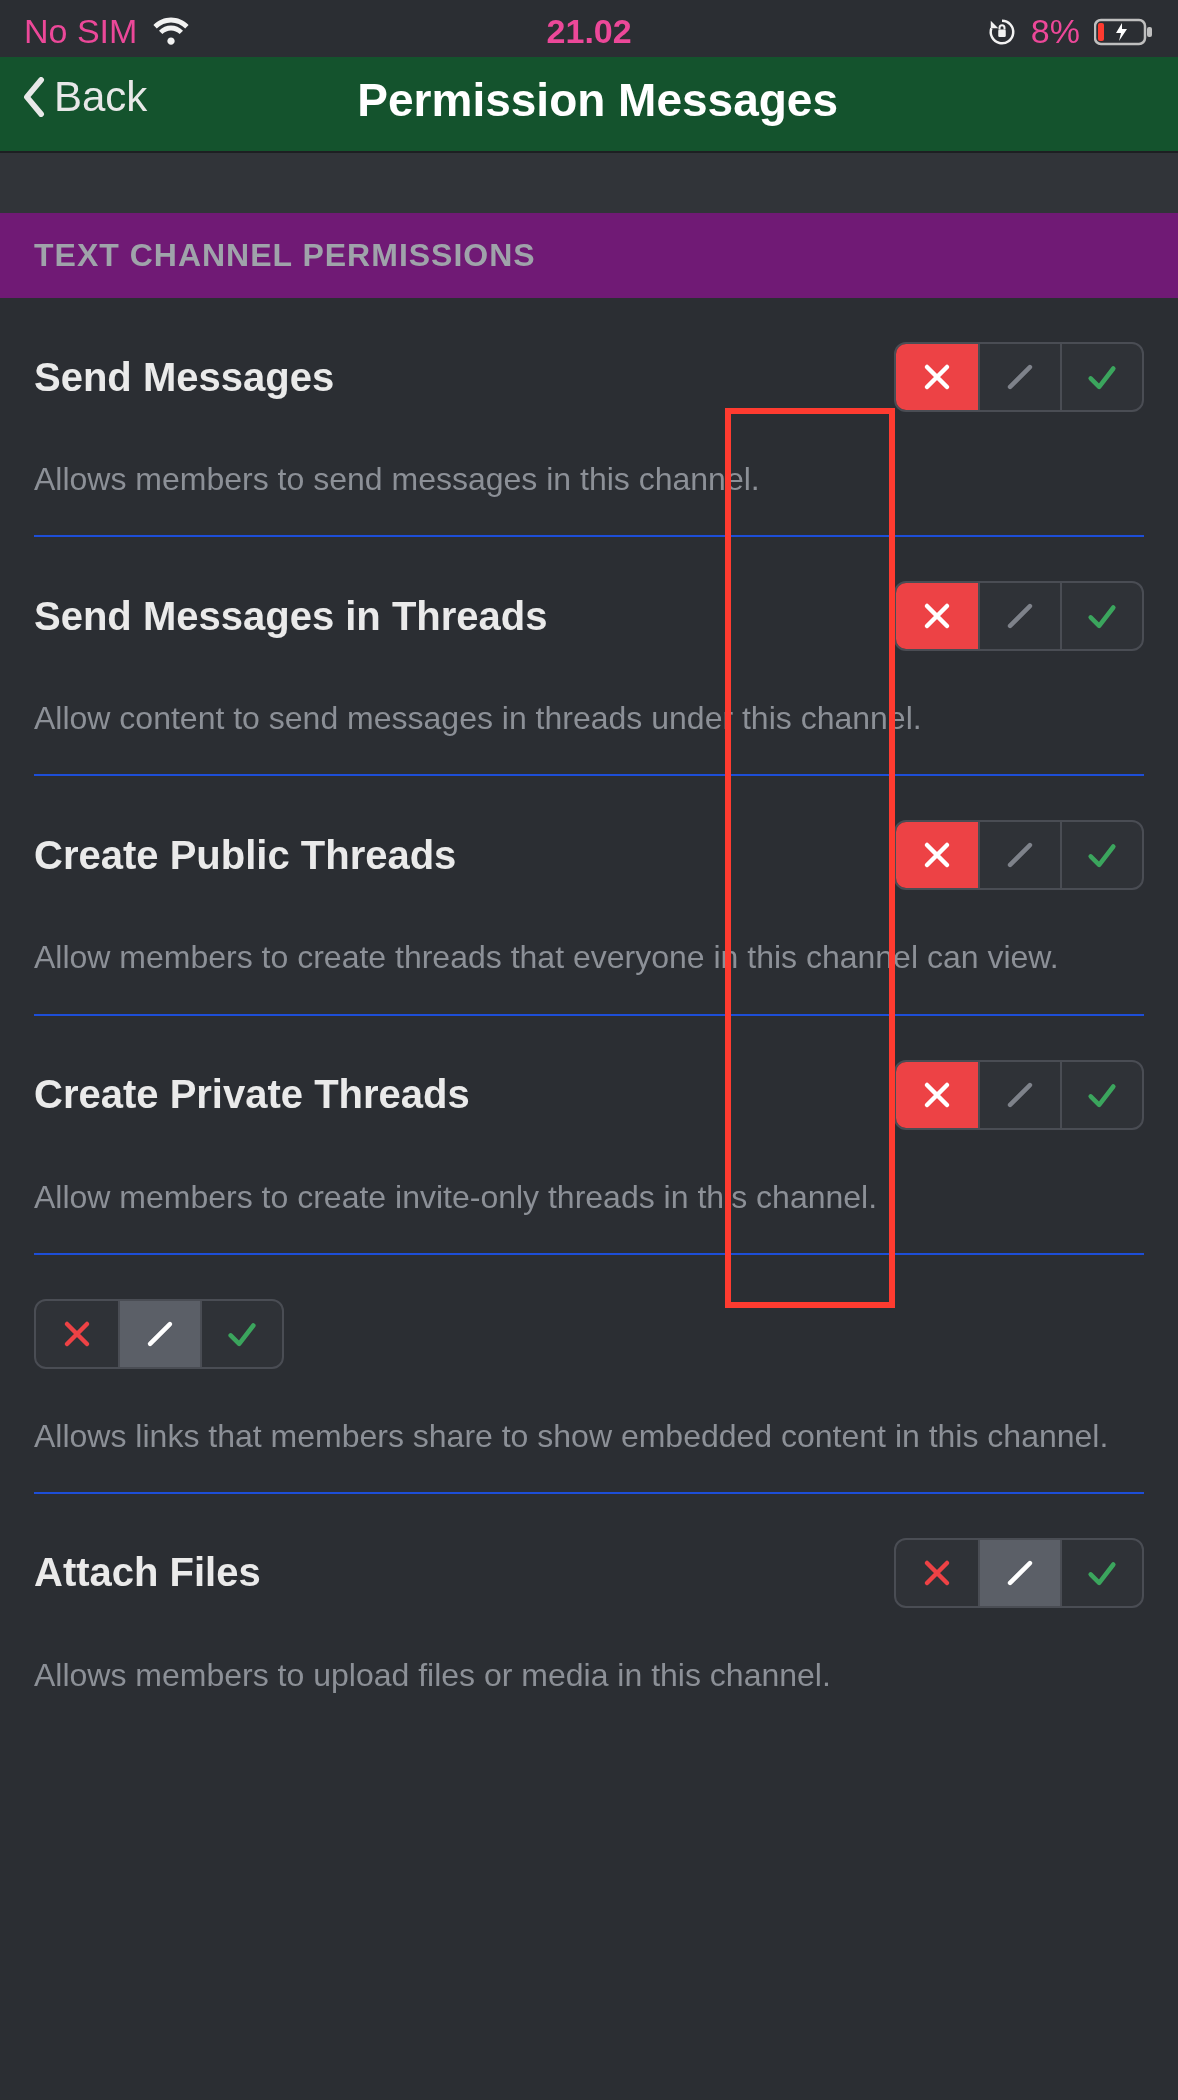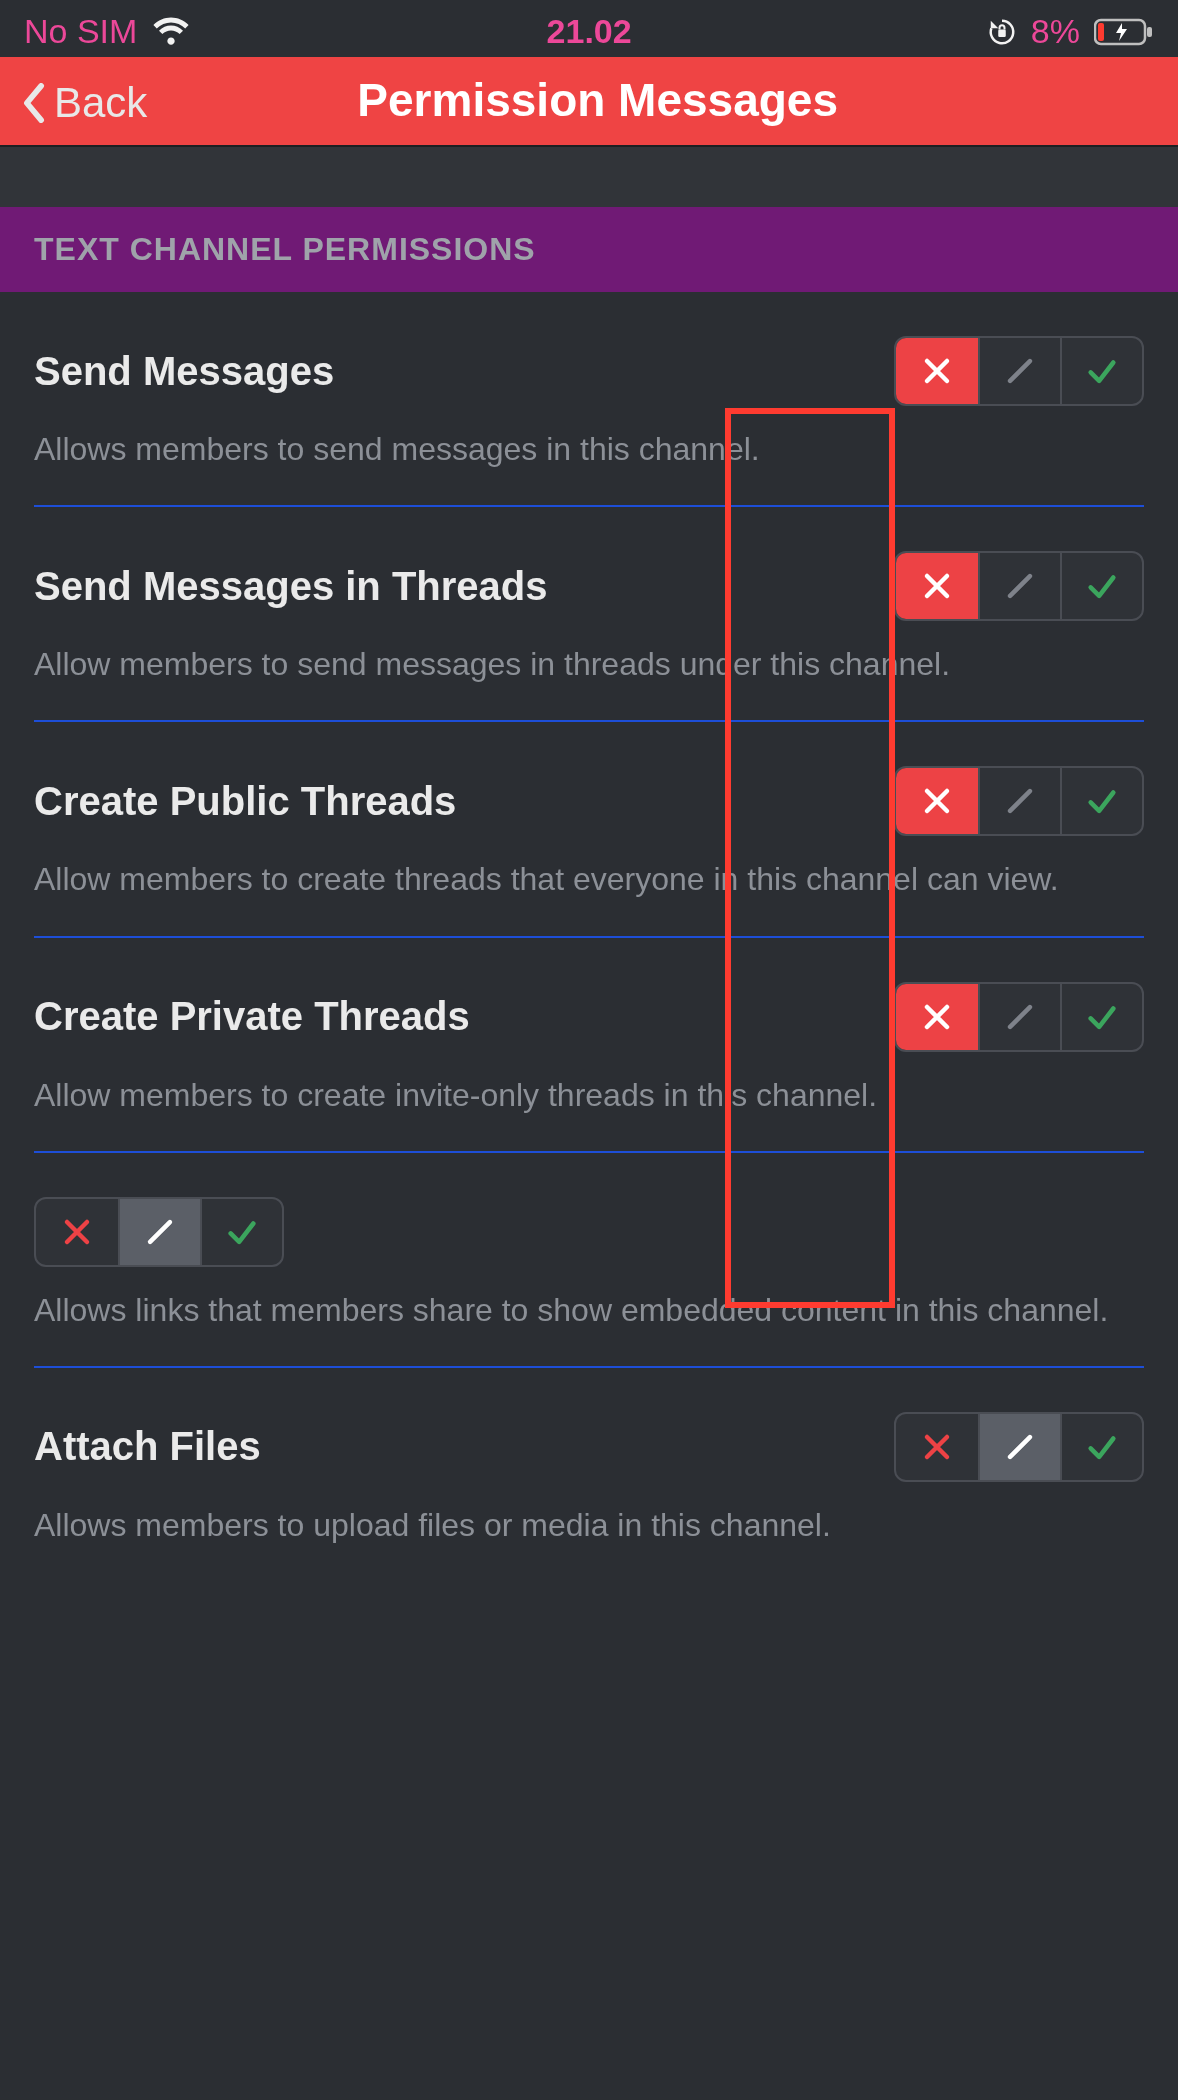--- a/index.html
+++ b/index.html
@@ -22,24 +22,24 @@
     color: #ec4899;
     background:#2b2e33;
   }
   .status-left, .status-right { display: flex; align-items: center; gap: 14px; }
   .wifi-icon, .lock-icon, .battery-icon { display: inline-flex; }
   .status-center { font-weight: 600; }
 
   
   .header {
     display: flex;
-    align-items: flex-end;
-    padding: 16px 20px 18px 20px;
+    align-items: flex-start;
+    padding: 16px 20px 24px 20px;
     border-bottom: 2px solid #1d1f22;
-    background:#ef4444;
+    background:#14532d;
   }
   .back-btn {
     display: flex;
     align-items: center;
     gap: 6px;
     font-size: 42px;
     font-weight: 500;
     color: #e8e8e8;
     cursor: pointer;
   }
@@ -80,21 +80,21 @@
     justify-content: space-between;
     align-items: center;
     gap: 20px;
   }
   .perm-title {
     font-size: 40px;
     font-weight: 700;
     color: #eaeaea;
   }
   .perm-desc {
-    margin-top: 22px;
+    margin-top: 46px;
     font-size: 32px;
     color: #8c9097;
     line-height: 1.35;
   }
 
   
   .toggle-group {
     display: flex;
     border: 2px solid #4a4d54;
     border-radius: 12px;
@@ -221,21 +221,21 @@
             <path d="M5 19 L19 5" stroke-width="3.2" stroke-linecap="round" stroke="#7e828a"></path>
           </svg>
         </div>
         <div class="toggle-btn">
           <svg class="ico" width="34" height="34" viewBox="0 0 24 24">
             <path d="M4 13 L10 19 L20 6" fill="none" stroke-width="3.2" stroke-linecap="round" stroke-linejoin="round" stroke="#3ba55d"></path>
           </svg>
         </div>
       </div>
     </div>
-    <div class="perm-desc">Allow members to send messages in threads under this channel.</div>
+    <div class="perm-desc">Allow content to send messages in threads under this channel.</div>
   </div>
 
   <div class="perm-row">
     <div class="perm-top">
       <div class="perm-title">Create Public Threads</div>
       <div class="toggle-group">
         <div class="toggle-btn deny-active-red">
           <svg class="ico" width="30" height="30" viewBox="0 0 24 24">
             <path d="M4 4 L20 20 M20 4 L4 20" stroke-width="3.6" stroke-linecap="round" stroke="#ffffff"></path>
           </svg>

